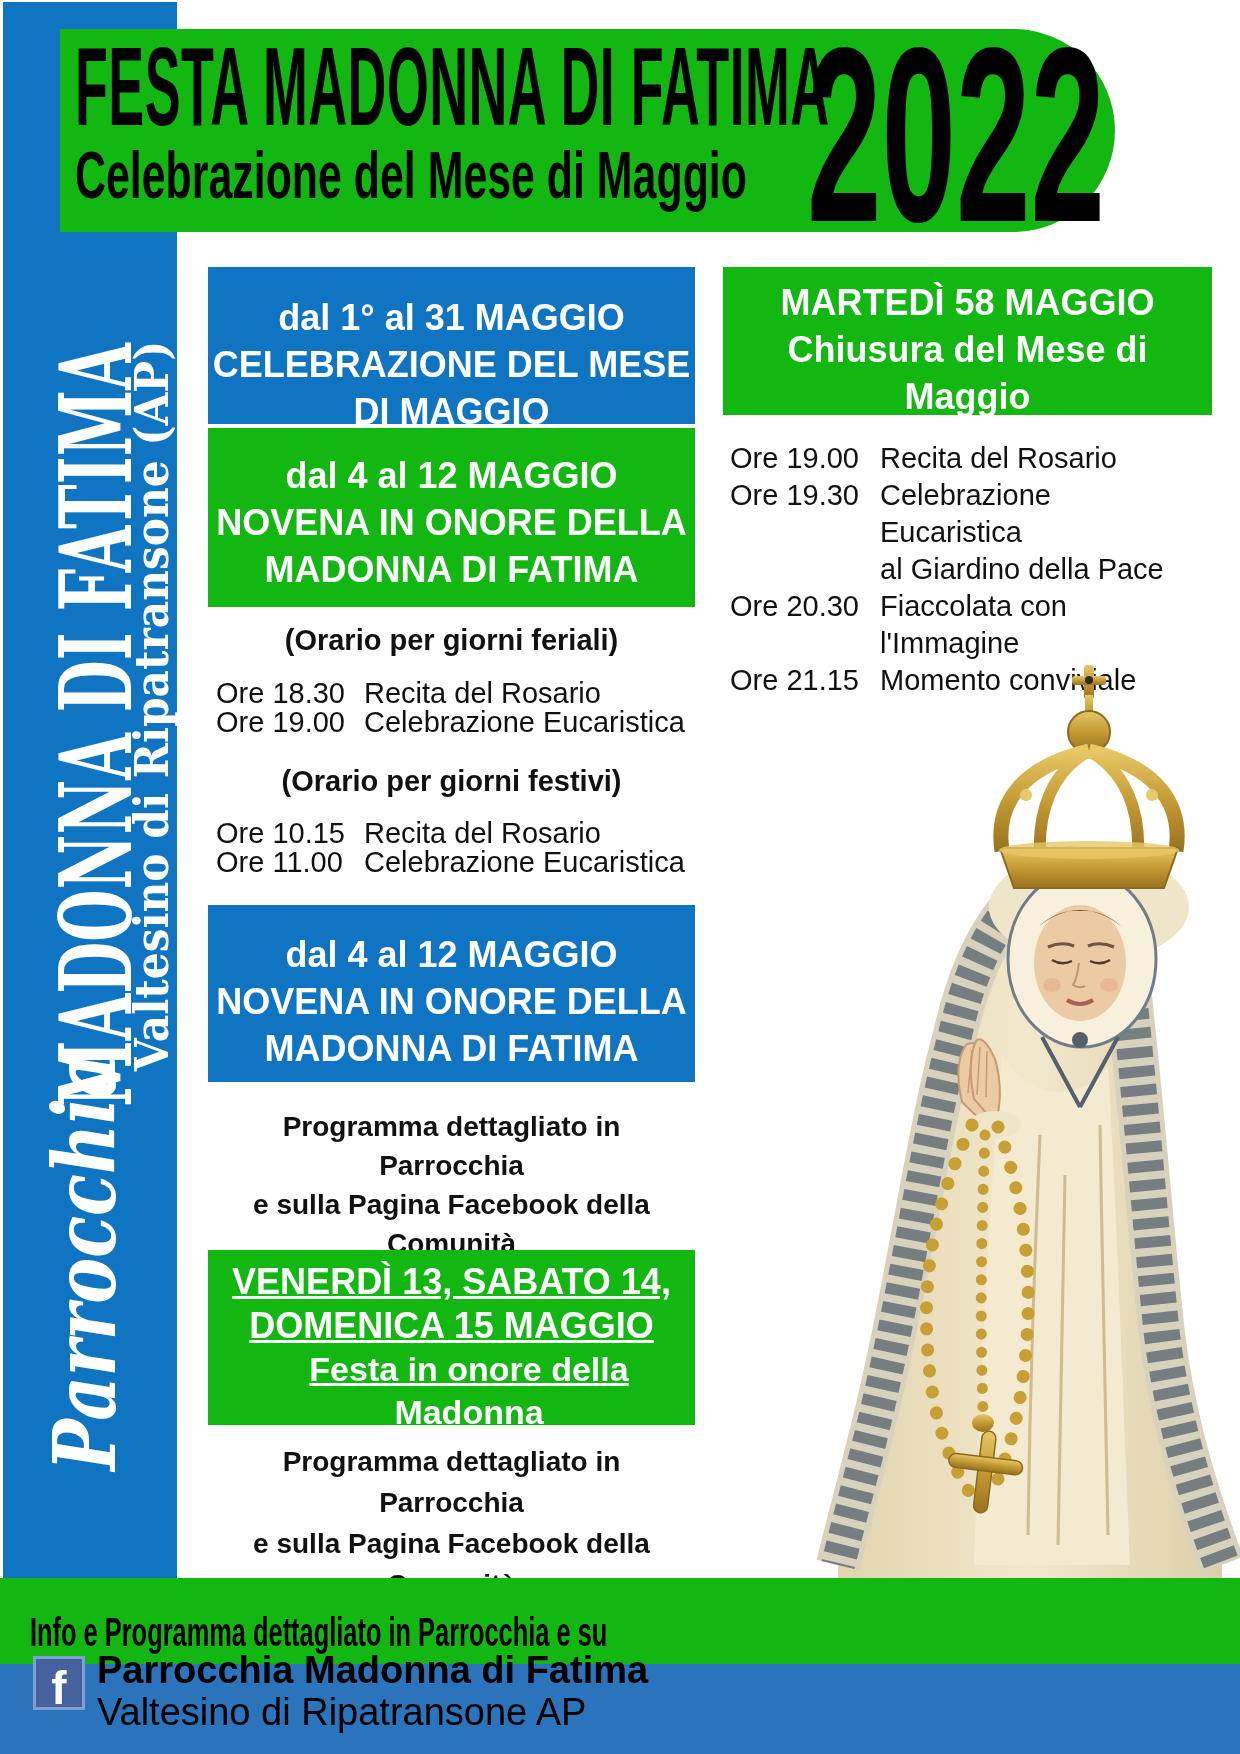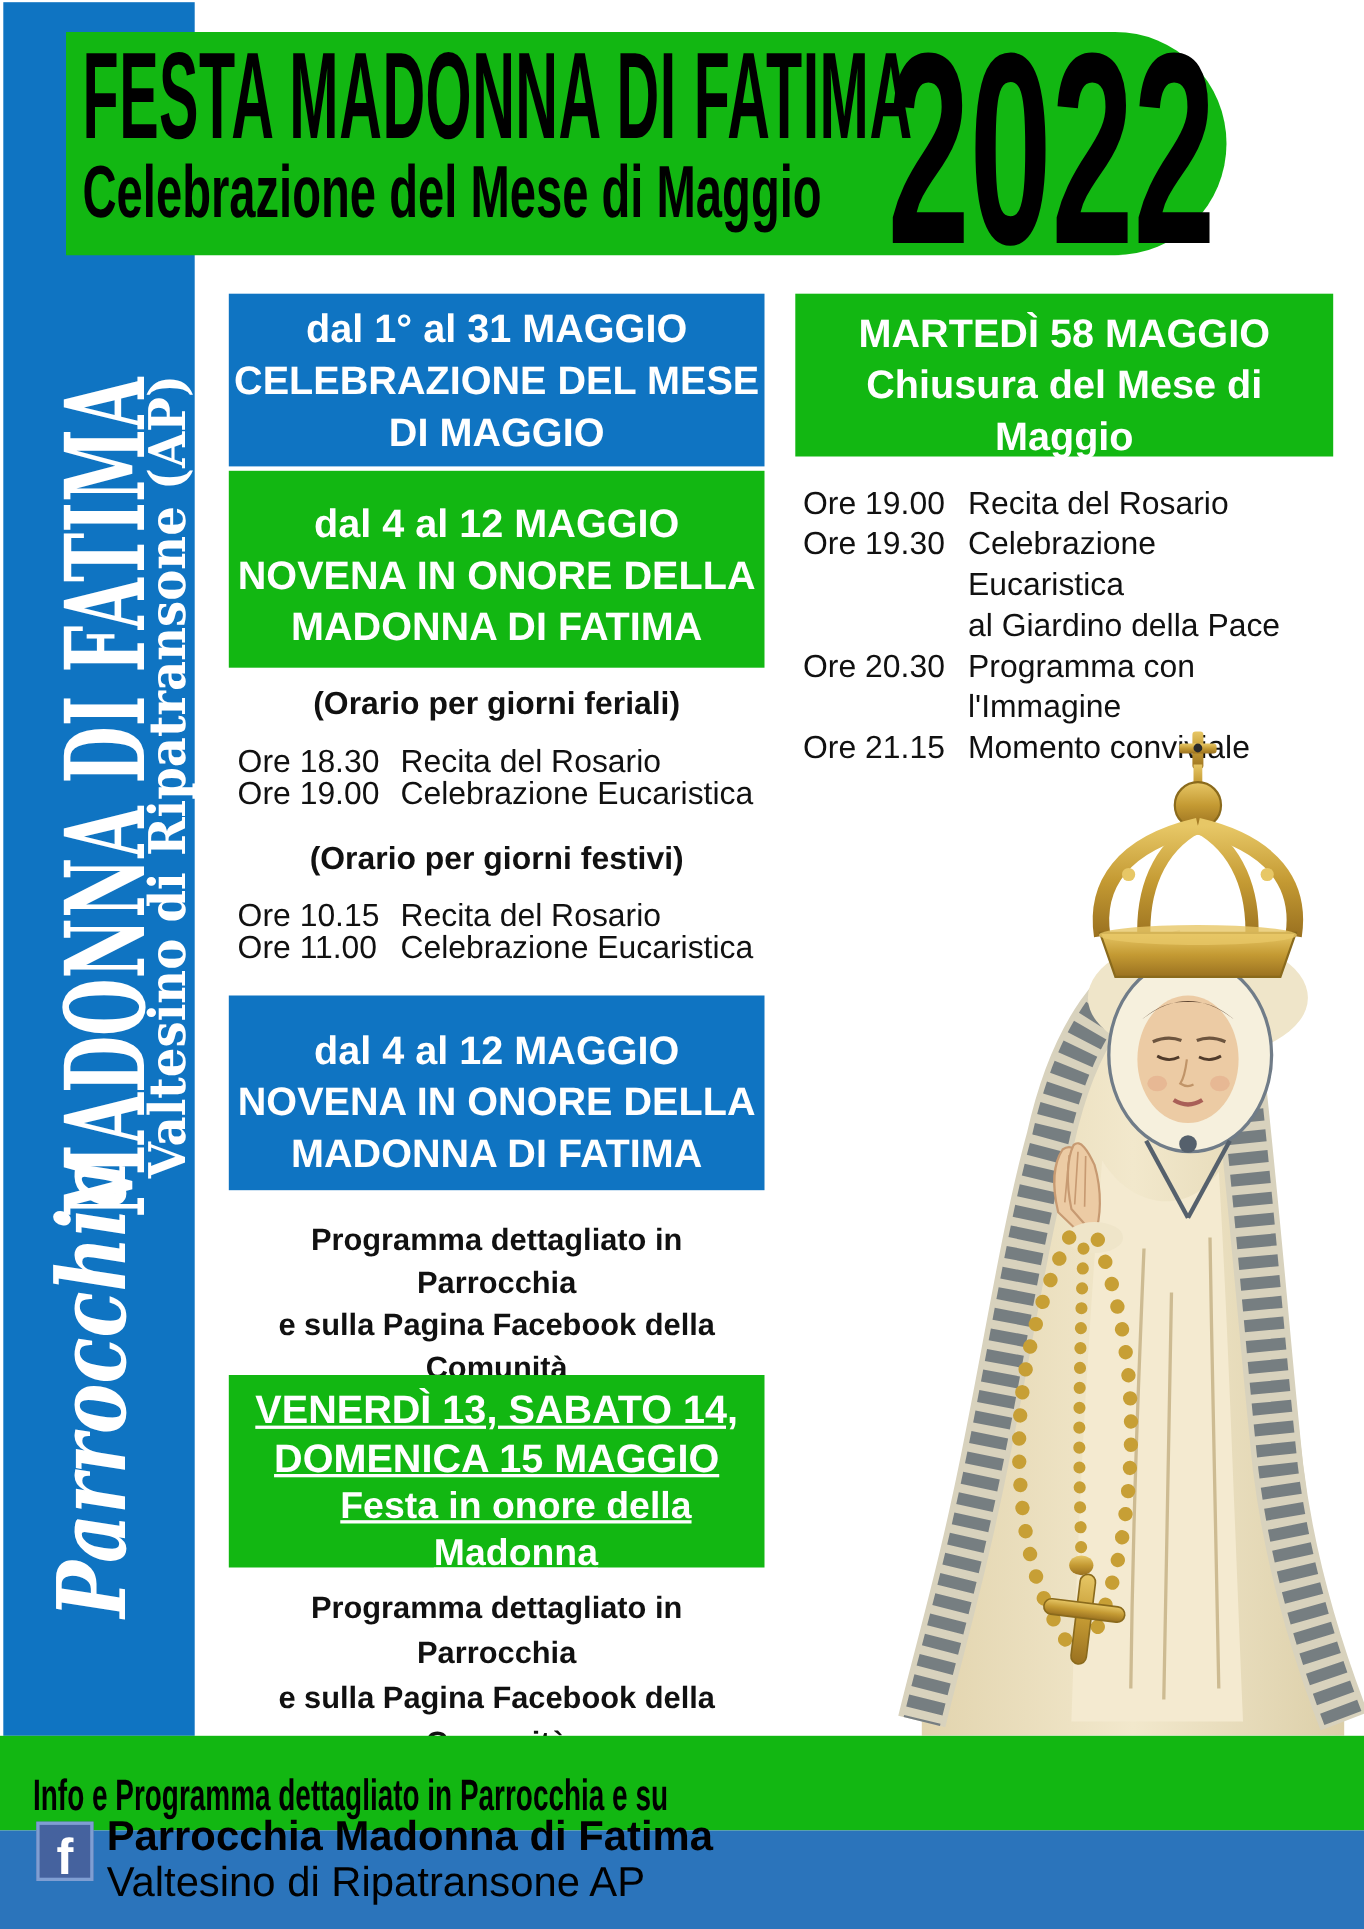--- a/index.html
+++ b/index.html
@@ -24,21 +24,21 @@
   .banner .b2{position:absolute;left:15px;top:116px;font-size:67px;line-height:60px;font-weight:bold;
               white-space:nowrap;transform:scaleX(0.64);transform-origin:left top;}
   .banner .byear{position:absolute;left:747px;top:15px;font-size:248px;line-height:182px;font-weight:bold;
               white-space:nowrap;transform:scaleX(0.54);transform-origin:left top;}
 
   
   .box{position:absolute;width:487px;color:#ffffff;font-weight:bold;text-align:center;box-sizing:border-box;}
   .box div{line-height:47px;font-size:36px;}
   .box-blue{background:#0f74c2;}
   .box-green{background:#12b712;}
-  .box-may{left:208px;top:267px;height:157px;padding-top:8px;}
+  .box-may{left:208px;top:267px;height:157px;padding-top:27px;}
   .box-novena-g{left:208px;top:428px;height:179px;padding-top:24px;}
   .box-novena-b{left:208px;top:905px;height:177px;padding-top:26px;}
   .box-festa{left:208px;top:1250px;height:175px;padding-top:10px;}
   .box-festa .sm{font-size:34px;line-height:43px;padding-left:35px;}
   .box-festa div{line-height:44px;text-decoration:underline;}
   .box-chiusura{left:723px;top:267px;width:489px;height:148px;padding-top:12px;}
 
   
   .heading{position:absolute;left:208px;width:487px;height:40px;line-height:40px;text-align:center;
            font-weight:bold;font-size:29px;color:#111;}
@@ -166,21 +166,21 @@
     <div class="row">
       <div>Ore 19.30</div>
       <div class="act">
         <div class="wsp">Celebrazione Eucaristica</div>
         <div>al Giardino della Pace</div>
       </div>
     </div>
     <div class="row">
       <div>Ore 20.30</div>
       <div class="act">
-        <div>Programma con l'Immagine</div>
+        <div>Fiaccolata con l'Immagine</div>
       </div>
     </div>
     <div class="row">
       <div>Ore 21.15</div>
       <div class="act">
         <div>Momento conviviale</div>
       </div>
     </div>
   </div>
 

